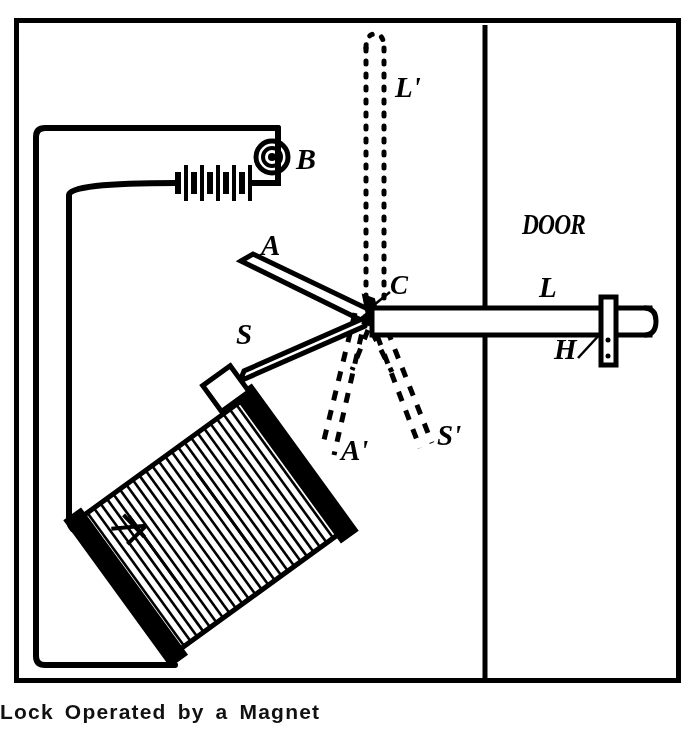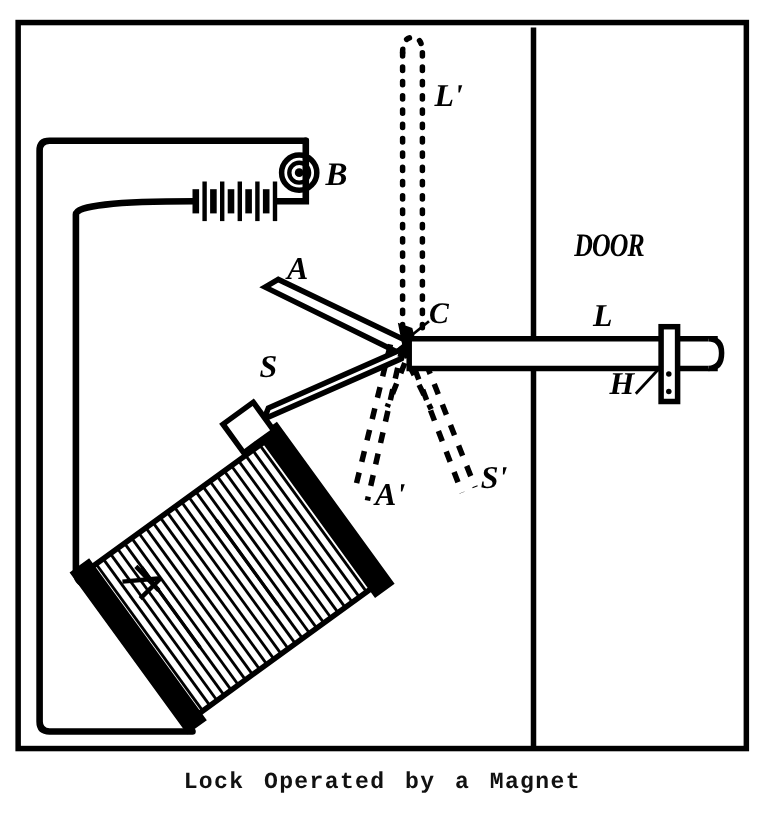--- a/index.html
+++ b/index.html
@@ -25,22 +25,21 @@
     top: 0;
     width: 695px;
     height: 747px;
     display: block;
   }
   .fig-caption {
     position: absolute;
     left: 0;
     top: 700px;
     width: 695px;
-    text-align: center;
-    font-family: Liberation Mono, monospace;
+    font-family: Liberation Sans, sans-serif;
     font-weight: bold;
     font-size: 21px;
     letter-spacing: 1.2px;
     word-spacing: 4px;
     color: #111111;
   }
   .lbl {
     position: absolute;
     font-family: "Liberation Serif", serif;
     font-style: italic;

